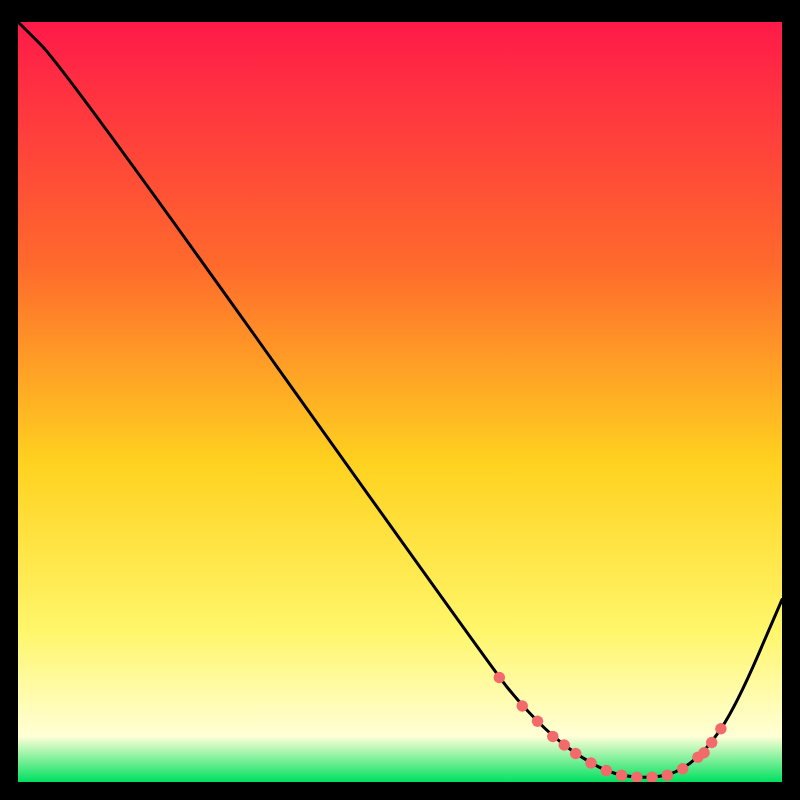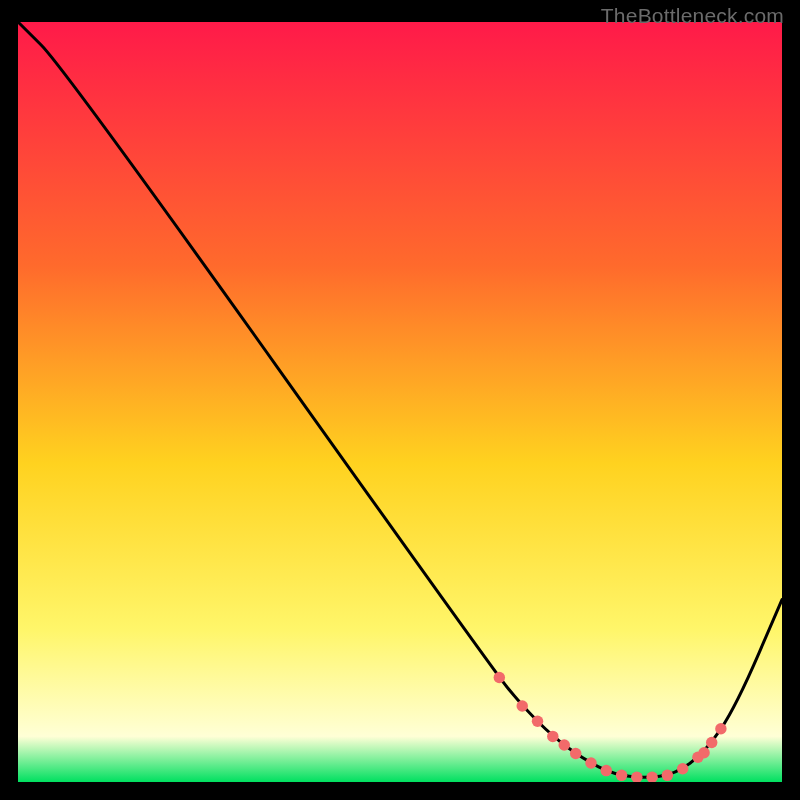--- a/index.html
+++ b/index.html
@@ -76,15 +76,14 @@
           <circle cx="649.4" cy="753.35" r="5.7299999999999995" fill="#f26a6a"></circle>
           <circle cx="664.68" cy="746.7" r="5.7299999999999995" fill="#f26a6a"></circle>
           <circle cx="679.96" cy="735.3" r="5.7299999999999995" fill="#f26a6a"></circle>
           <circle cx="686.072" cy="730.74" r="5.7299999999999995" fill="#f26a6a"></circle>
           <circle cx="693.712" cy="720.48" r="5.7299999999999995" fill="#f26a6a"></circle>
           <circle cx="702.88" cy="706.8" r="5.7299999999999995" fill="#f26a6a"></circle>
         </g>
     </svg>
   </div>
 
-  <div class="watermark">TheBottleneck.com</div>
 
 </div>
 
 </body></html>

